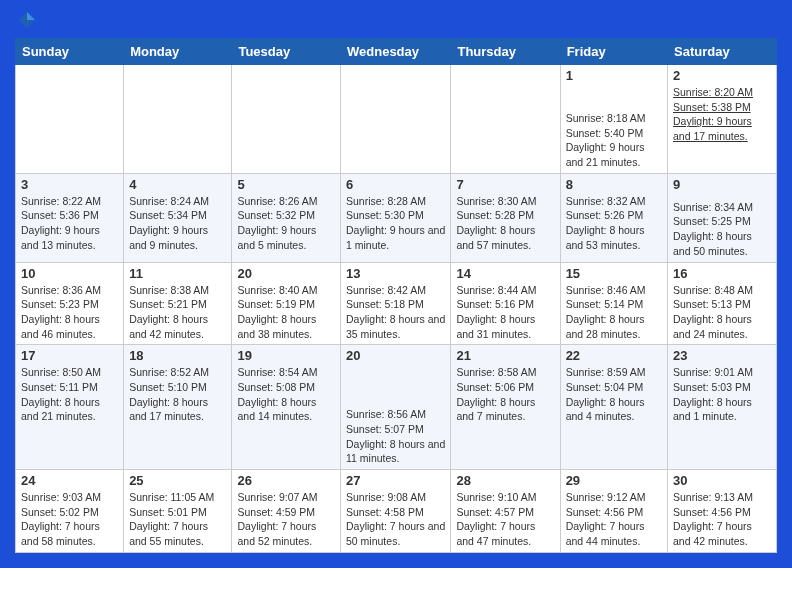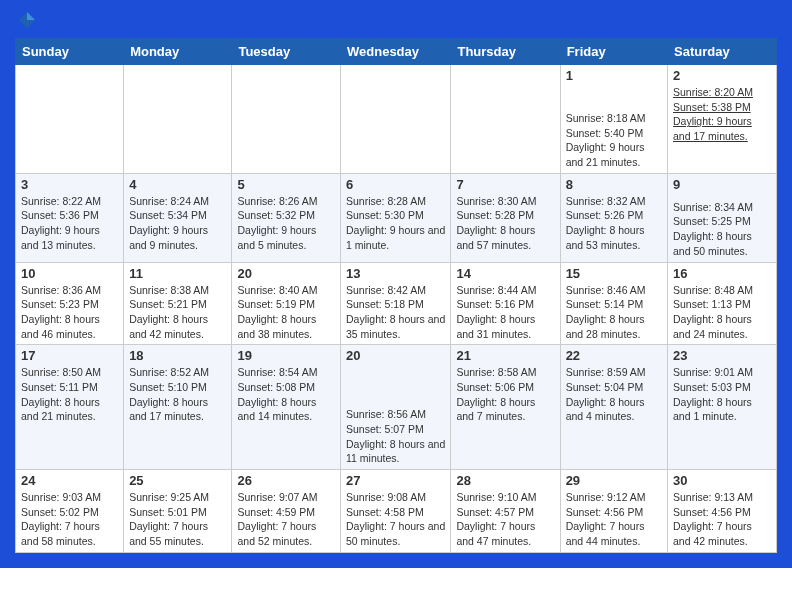--- a/index.html
+++ b/index.html
@@ -234,21 +234,21 @@
           </td>
           <td>
             <span class="day-num">15</span>
             <div class="day-info" style="white-space: pre-line;">Sunrise: 8:46 AM
 Sunset: 5:14 PM
 Daylight: 8 hours and 28 minutes.</div>
           </td>
           <td>
             <span class="day-num">16</span>
             <div class="day-info" style="white-space: pre-line;">Sunrise: 8:48 AM
-Sunset: 1:13 PM
+Sunset: 5:13 PM
 Daylight: 8 hours and 24 minutes.</div>
           </td>
         </tr>
         <tr>
           <td>
             <span class="day-num">17</span>
             <div class="day-info" style="white-space: pre-line;">Sunrise: 8:50 AM
 Sunset: 5:11 PM
 Daylight: 8 hours and 21 minutes.</div>
           </td>
@@ -291,21 +291,21 @@
         </tr>
         <tr>
           <td>
             <span class="day-num">24</span>
             <div class="day-info" style="white-space: pre-line;">Sunrise: 9:03 AM
 Sunset: 5:02 PM
 Daylight: 7 hours and 58 minutes.</div>
           </td>
           <td>
             <span class="day-num">25</span>
-            <div class="day-info" style="white-space: pre-line;">Sunrise: 9:25 AM
+            <div class="day-info" style="white-space: pre-line;">Sunrise: 11:05 AM
 Sunset: 5:01 PM
 Daylight: 7 hours and 55 minutes.</div>
           </td>
           <td>
             <span class="day-num">26</span>
             <div class="day-info" style="white-space: pre-line;">Sunrise: 9:07 AM
 Sunset: 4:59 PM
 Daylight: 7 hours and 52 minutes.</div>
           </td>
           <td>

